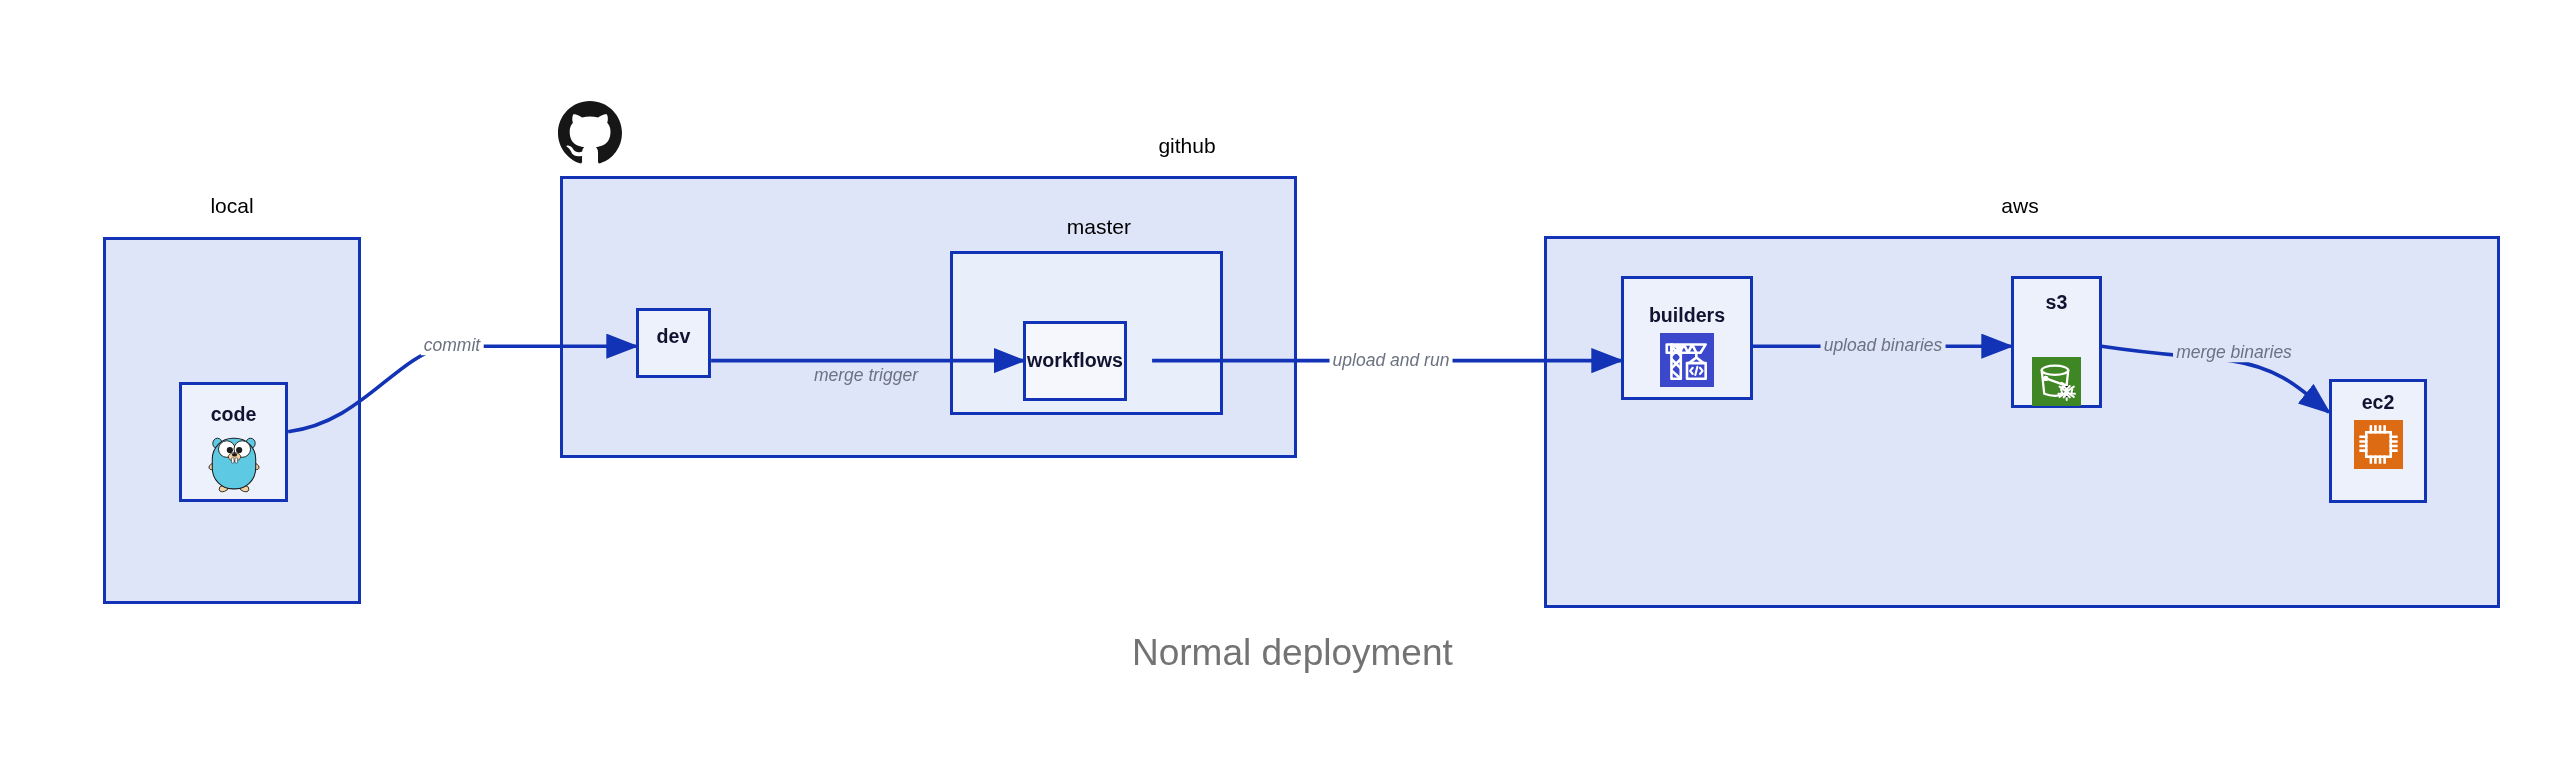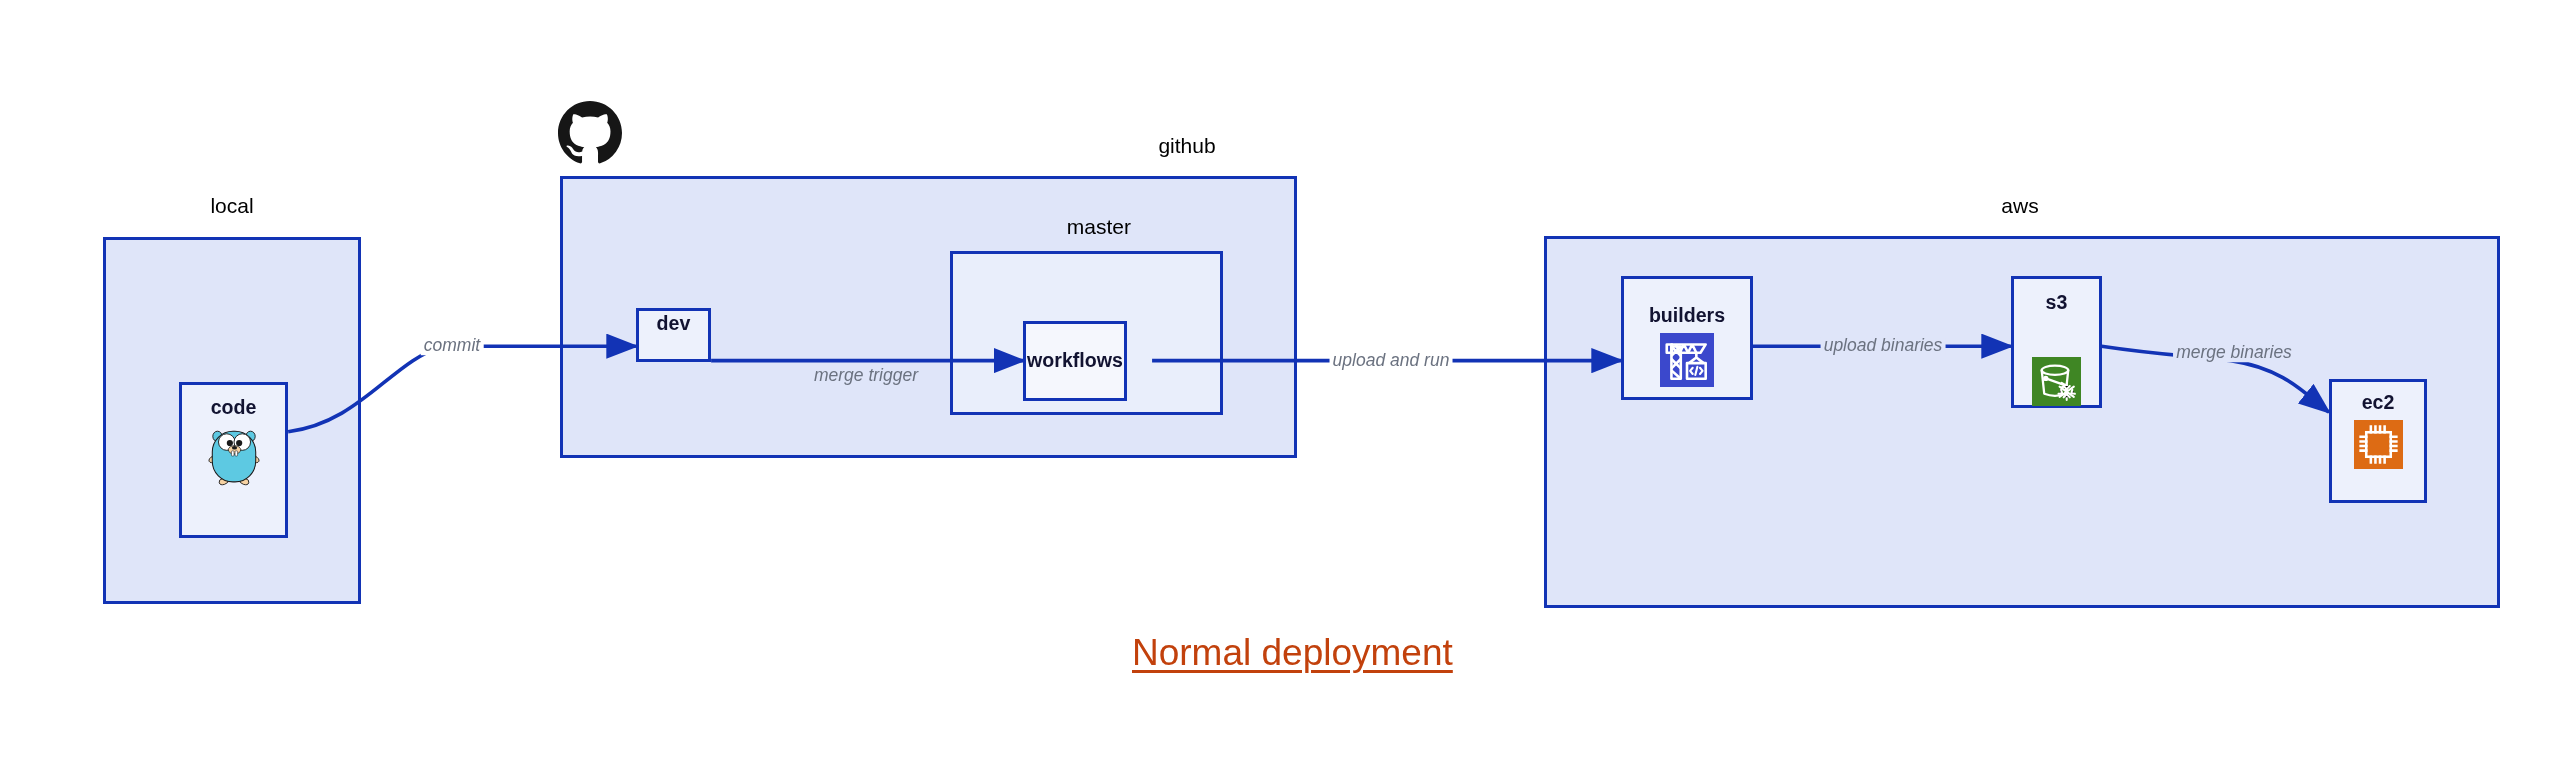--- a/index.html
+++ b/index.html
@@ -72,26 +72,25 @@
     white-space: nowrap;
     background: transparent;
     transform: translate(-50%, -50%);
   }
   .edge-label.on-white { background: #ffffff; padding: 0 3.1px; }
   .edge-label.on-pale { background: #dfe5f9; padding: 0 3.1px; }
 
   
   #figure-title {
     position: absolute;
-    color: #c2410c;
+    color: #737373;
     font-size: 37px;
     font-weight: 400;
     line-height: 1;
     white-space: nowrap;
-    text-decoration: underline;
     text-underline-offset: 5.2px;
     text-decoration-thickness: 2.6px;
   }
 
   
   #edges {
     position: absolute;
     left: 0; top: 0;
     width: 2604px;
     height: 781px;
@@ -102,21 +101,21 @@
 </style>
 </head>
 <body>
 
 <div id="stage">
 
   <div class="abs group-caption" style="left:103px; top:195px; width:258px;">local</div>
 
   <div class="abs group-box" style="left:103px; top:237px; width:258px; height:367px;"></div>
 
-  <div class="abs node-box" style="left:179px; top:382px; width:109px; height:156px; padding-top:13px;">
+  <div class="abs node-box" style="left:179px; top:382px; width:109px; height:120px; padding-top:20px;">
     <div class="node-title">code</div>
     <div style="margin-top:7.2px;">
 
       <svg class="icon-svg" width="56" height="61" viewBox="0 0 108 118" xmlns="http://www.w3.org/2000/svg">
 
         <ellipse cx="15" cy="66" rx="10" ry="6" fill="#f6d2a2" stroke="#1a1a1a" stroke-width="1.6" transform="rotate(-25 15 66)"></ellipse>
         <ellipse cx="93" cy="66" rx="10" ry="6" fill="#f6d2a2" stroke="#1a1a1a" stroke-width="1.6" transform="rotate(25 93 66)"></ellipse>
 
         <ellipse cx="34" cy="109" rx="9" ry="6" fill="#f6d2a2" stroke="#1a1a1a" stroke-width="1.6" transform="rotate(-18 34 109)"></ellipse>
         <ellipse cx="74" cy="109" rx="9" ry="6" fill="#f6d2a2" stroke="#1a1a1a" stroke-width="1.6" transform="rotate(18 74 109)"></ellipse>
@@ -147,21 +146,21 @@
   </div>
 
   <div class="abs group-caption" style="left:1084px; top:135px; width:206px; text-align:center;">github</div>
 
   <div class="abs group-box" style="left:560px; top:176px; width:737px; height:282px;"></div>
 
   <div class="abs group-caption" style="left:976px; top:216px; width:155px; text-align:right;">master</div>
 
   <div class="abs sub-box" style="left:950px; top:251px; width:273px; height:164px;"></div>
 
-  <div class="abs node-box" style="left:636px; top:308px; width:75px; height:54px; padding-top:3px;">
+  <div class="abs node-box" style="left:636px; top:308px; width:75px; height:70px; padding-top:16px;">
     <div class="node-title">dev</div>
   </div>
 
   <div class="abs node-box pale" style="left:1023px; top:321px; width:104px; height:80px; justify-content:center;">
     <div class="node-title">workflows</div>
   </div>
 
   <div class="abs group-caption" style="left:1917px; top:195px; width:206px; text-align:center;">aws</div>
 
   <div class="abs group-box" style="left:1544px; top:236px; width:956px; height:372px;"></div>

